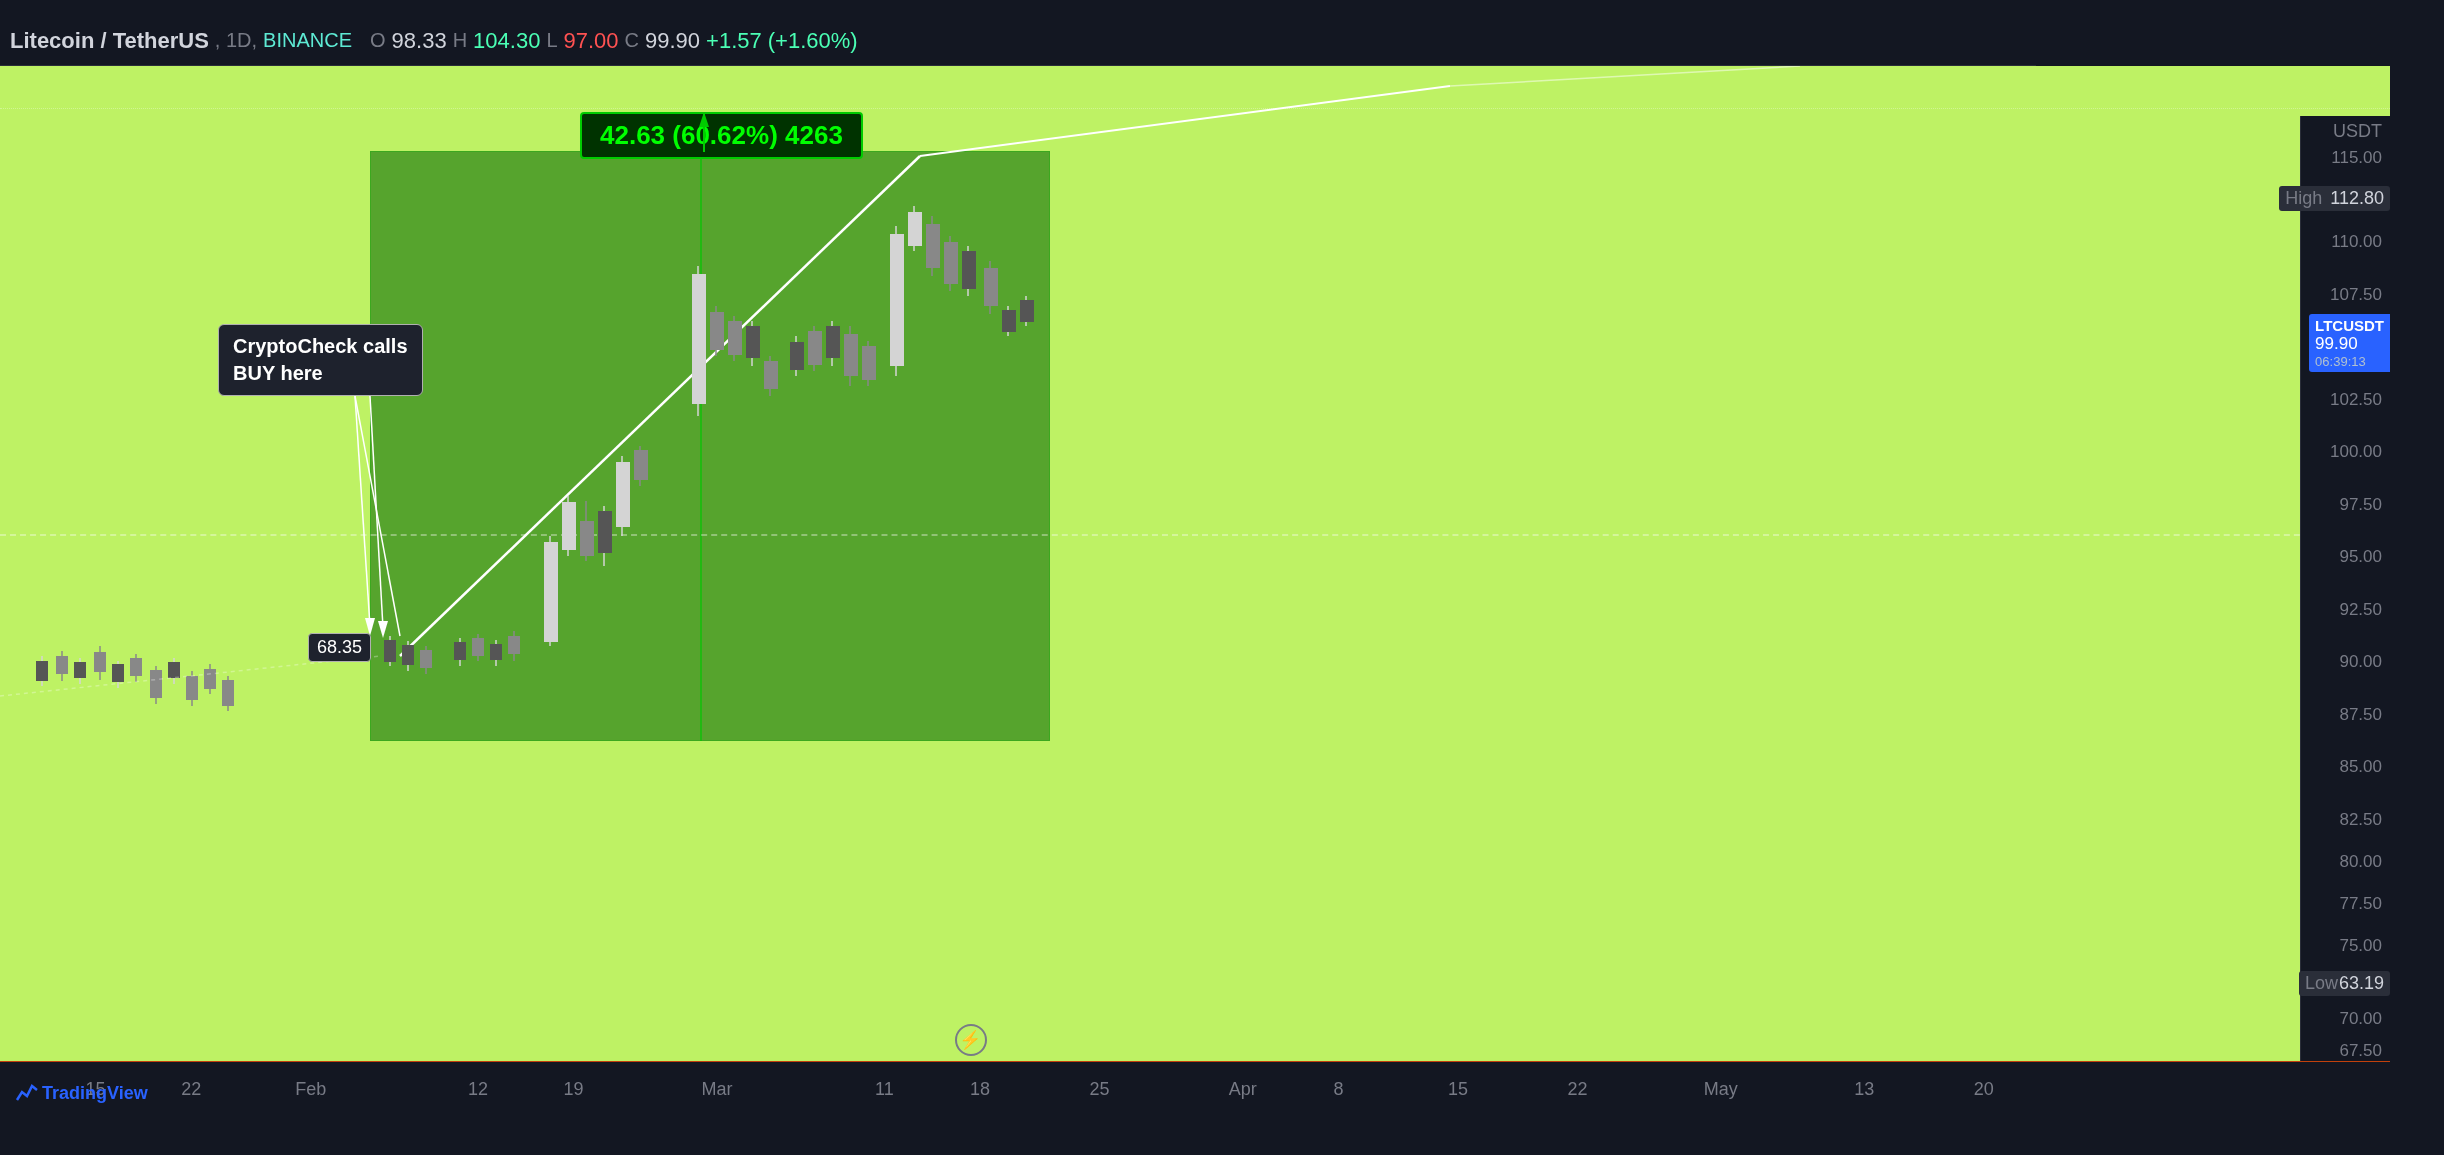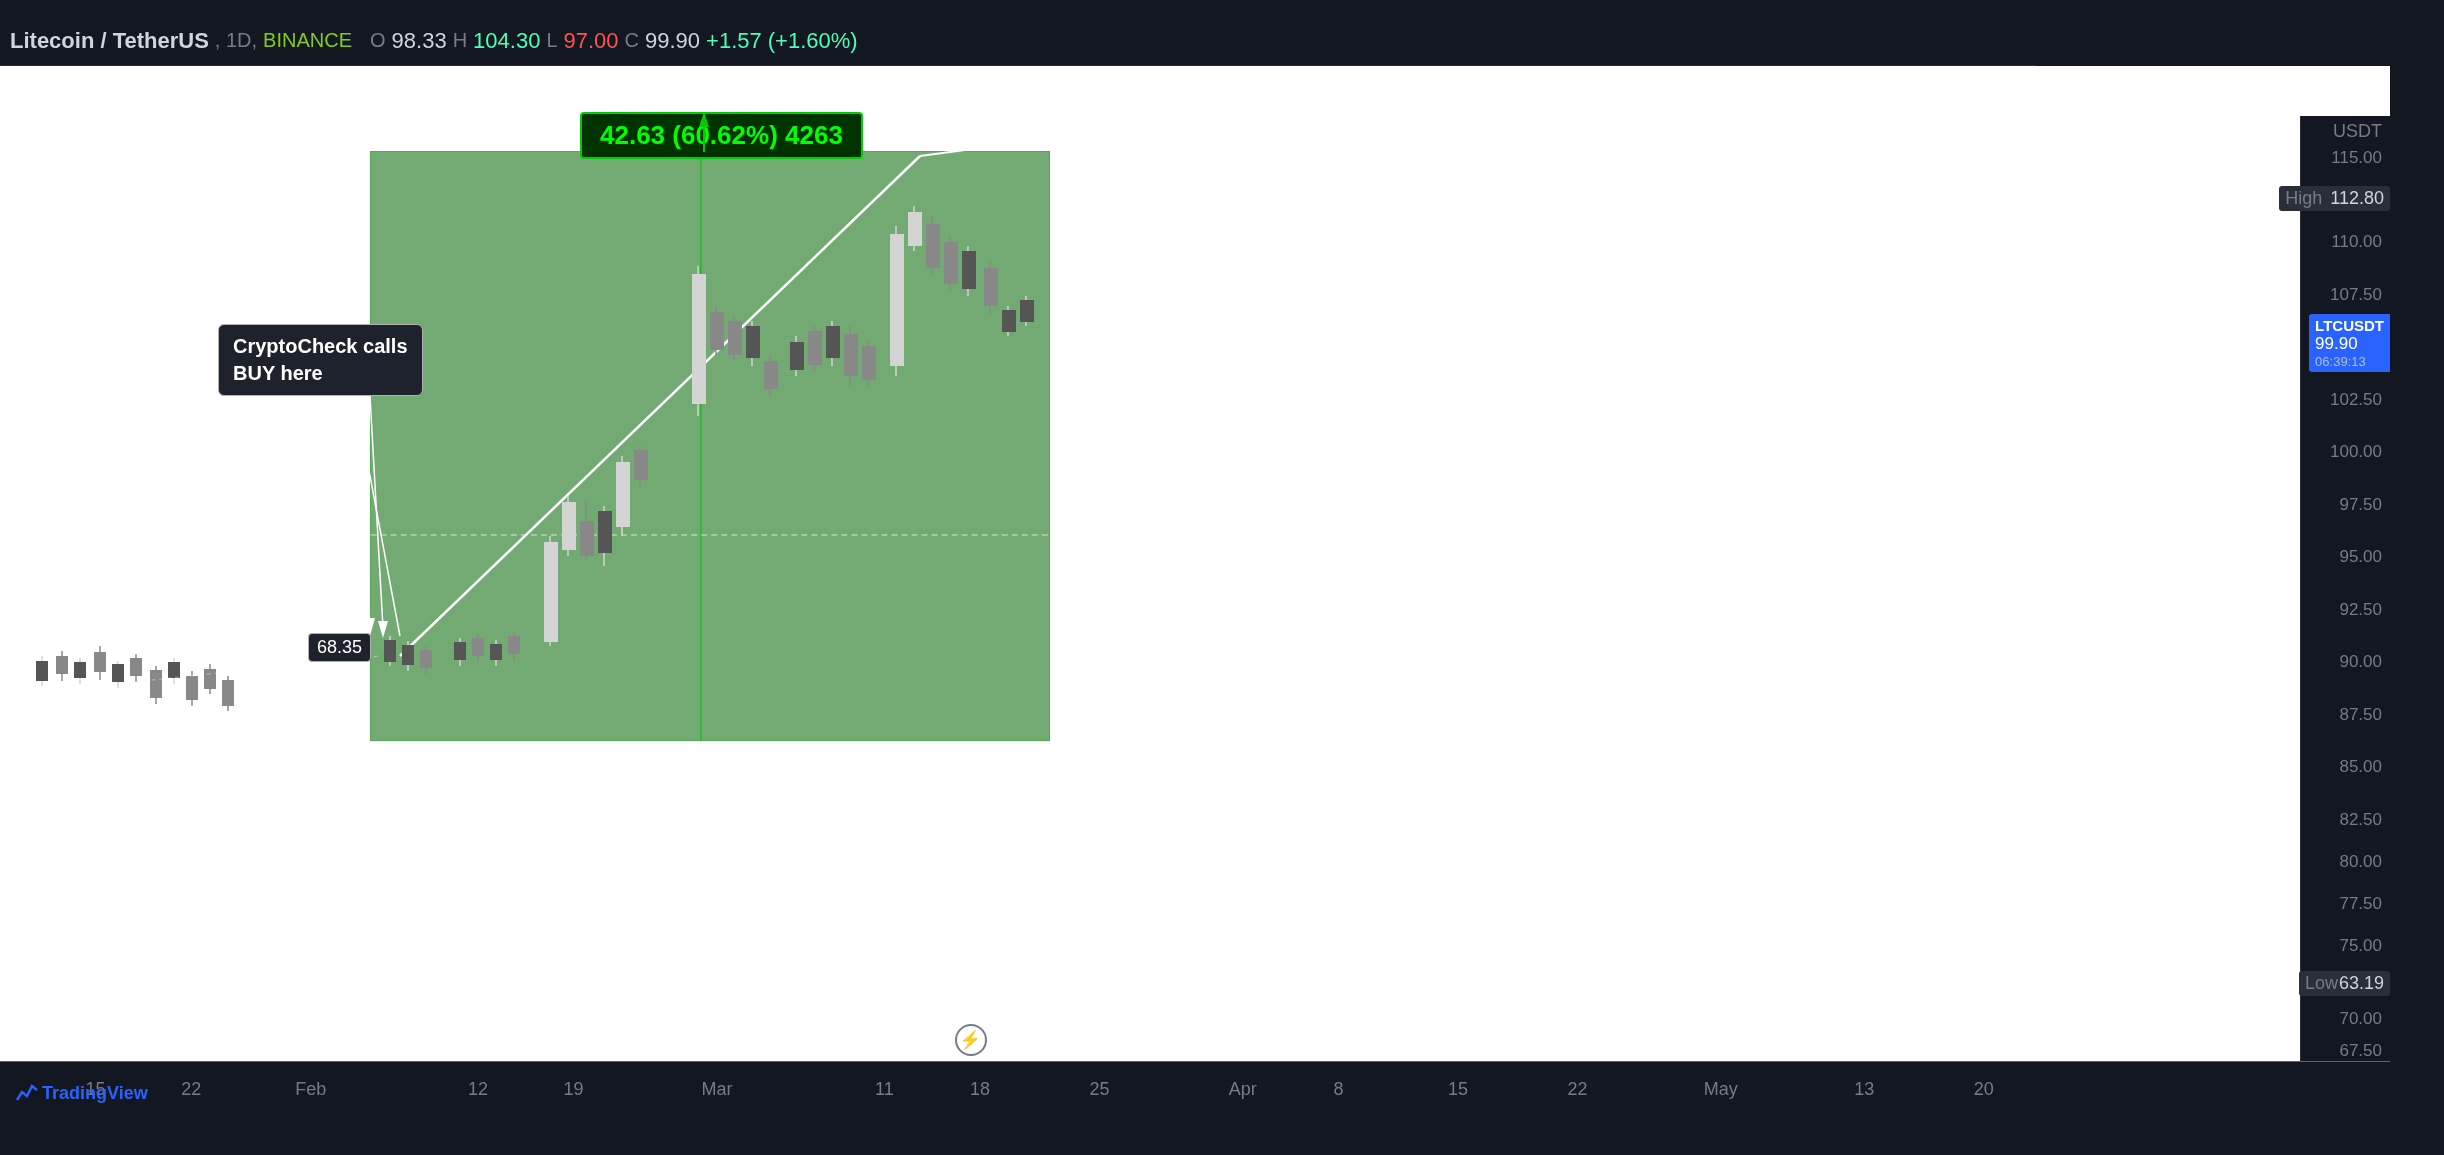--- a/index.html
+++ b/index.html
@@ -45,21 +45,21 @@
     .ohlc-l { color: #ff5252; }
     .ohlc-c { color: #d1d4dc; }
     .ohlc-chg { color: #4bffb5; }
 
     #chart-area {
       position: absolute;
       top: 50px;
       left: 0;
       width: 2390px;
       height: 1050px;
-      background: #ffffff;
+      background: #bef264;
       overflow: hidden;
     }
 
     
     #green-zone {
       position: absolute;
       left: 370px;
       top: 85px;
       width: 680px;
       height: 590px;
@@ -274,21 +274,21 @@
   </style>
 </head>
 <body>
 
 <div id="chart-container">
 
   <div id="top-bar">
     <div id="symbol-info">
       <span class="symbol-name">Litecoin / TetherUS</span>
       <span style="color:#787b86;font-size:20px">, 1D,</span>
-      <span style="color:#84cc16;font-size:20px">BINANCE</span>
+      <span style="color:#5eead4;font-size:20px">BINANCE</span>
       <span style="color:#787b86;font-size:20px;margin-left:12px">O</span>
       <span class="ohlc-o">98.33</span>
       <span style="color:#787b86;font-size:20px">H</span>
       <span class="ohlc-h">104.30</span>
       <span style="color:#787b86;font-size:20px">L</span>
       <span class="ohlc-l">97.00</span>
       <span style="color:#787b86;font-size:20px">C</span>
       <span class="ohlc-c">99.90</span>
       <span class="ohlc-chg">+1.57</span>
       <span class="ohlc-chg">(+1.60%)</span>

